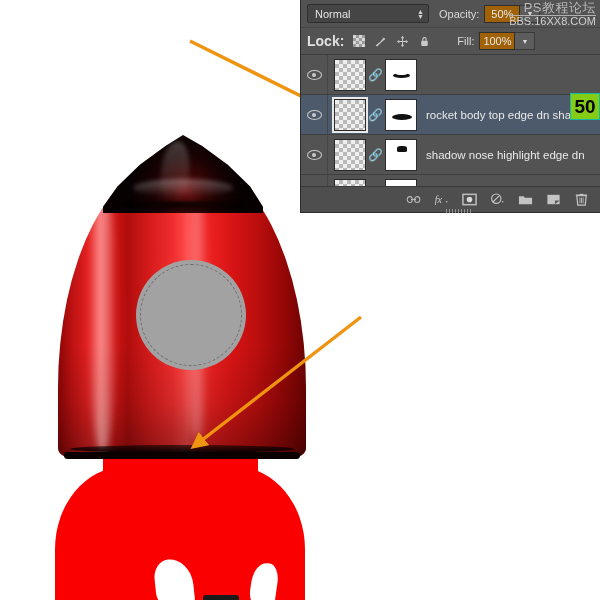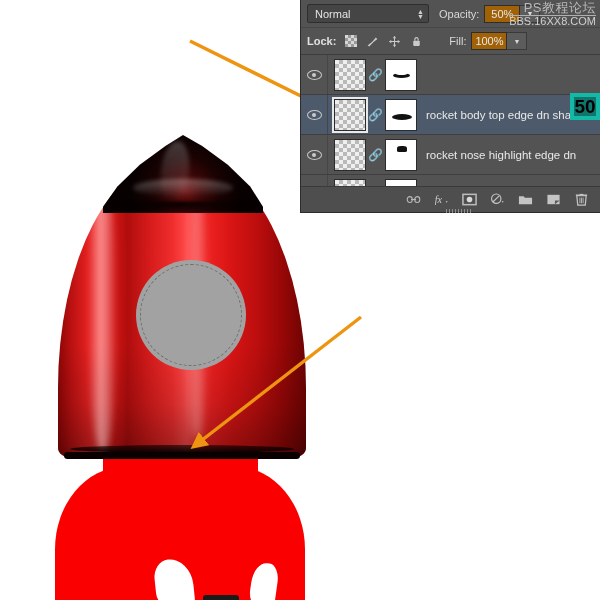--- a/index.html
+++ b/index.html
@@ -289,21 +289,21 @@
 
   .ps-row-lock {
     position: relative;
     height: 27px;
     background: #535353;
     display: flex;
     align-items: center;
     padding: 0 6px;
     border-bottom: 1px solid #3d3d3d;
   }
-  .lock-label { color: #e0e0e0; font-size: 11px; font-weight: bold; }
+  .lock-label { color: #e0e0e0; font-size: 14px; font-weight: bold; }
   .lock-icons { display: flex; align-items: center; gap: 9px; margin-left: 9px; }
   .ico { width: 13px; height: 13px; display: block; }
   .checker-ico {
     width: 12px; height: 12px;
     background-image:
       linear-gradient(45deg, #9a9a9a 25%, transparent 25%, transparent 75%, #9a9a9a 75%),
       linear-gradient(45deg, #9a9a9a 25%, transparent 25%, transparent 75%, #9a9a9a 75%);
     background-size: 6px 6px;
     background-position: 0 0, 3px 3px;
     background-color: #d7d7d7;
@@ -426,22 +426,22 @@
     pointer-events: none;
   }
   .wm1 { color: #b9b9b9; font-size: 13px; letter-spacing: 0.5px; }
   .wm2 { color: #cfcfcf; font-size: 11px; font-family: Liberation Sans, sans-serif; border-top: 1px solid #b0b0b0; }
 
   
   #badge-50 {
     position: absolute;
     left: 570px; top: 93px;
     width: 30px; height: 27px;
-    background: #0f766e;
-    border: 4px solid #14b8a6;
+    background: #84cc16;
+    border: 1px solid #14b8a6;
     display: flex;
     align-items: center;
     justify-content: center;
     color: #000000;
     font-size: 19px;
     font-weight: bold;
     font-family: "Liberation Sans", sans-serif;
   }
 </style>
 </head>
@@ -561,21 +561,21 @@
 
       <div class="layer-row">
         <div class="eye-cell">
           <div class="eye"></div>
         </div>
         <div class="thumb"></div>
         <div class="link-ico">🔗</div>
         <div class="mask-thumb">
           <div class="mask-blob mb-c"></div>
         </div>
-        <div class="layer-name">rocket nose highlight edge dn</div>
+        <div class="layer-name">shadow nose highlight edge dn</div>
       </div>
 
       <div class="layer-row partial">
         <div class="eye-cell"></div>
         <div class="thumb"></div>
         <div class="link-ico"></div>
         <div class="mask-thumb"></div>
         <div class="layer-name"></div>
       </div>
     </div>

